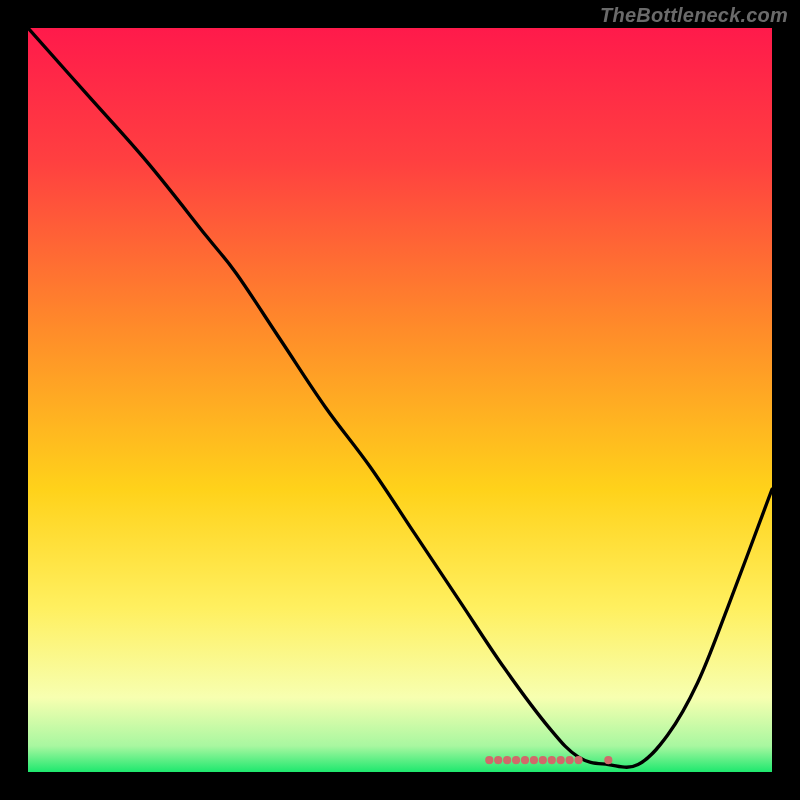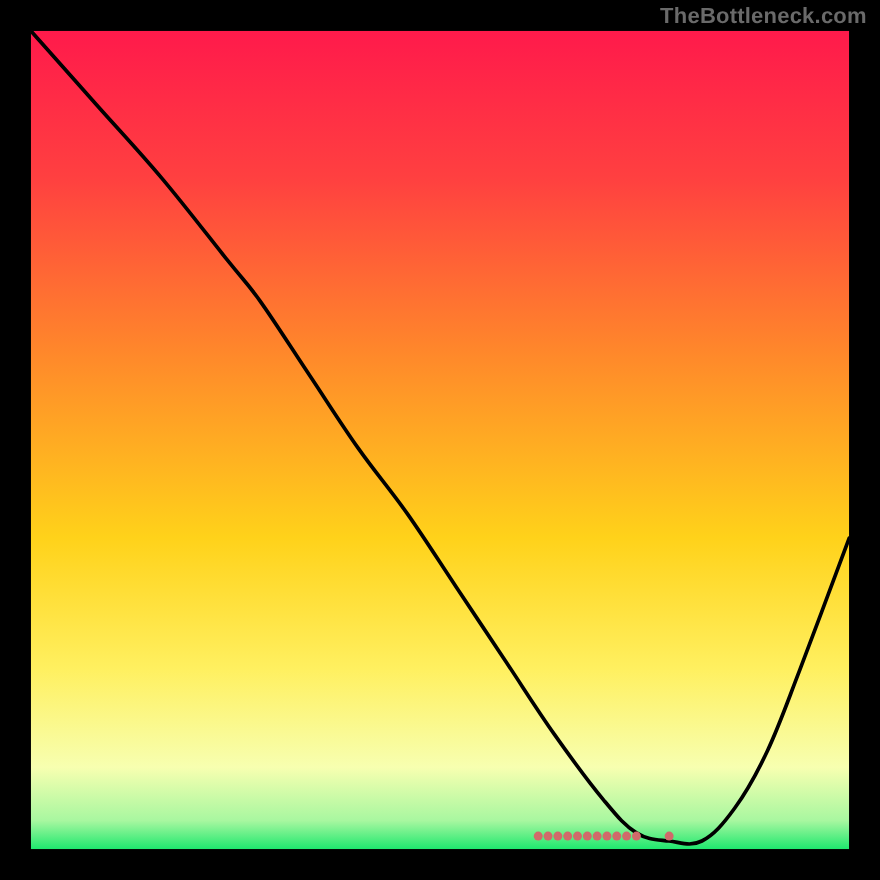--- a/index.html
+++ b/index.html
@@ -19,20 +19,21 @@
   }
   .watermark {
     position: absolute;
     top: 4px;
     right: 12px;
     color: #6a6a6a;
     font-size: 20px;
     font-weight: 600;
     letter-spacing: 0.2px;
     user-select: none;
+    font-style: italic;
   }
   .plot {
     position: absolute;
     display: block;
   }
 </style>
 </head>
 <body>
 
 <div class="stage">

